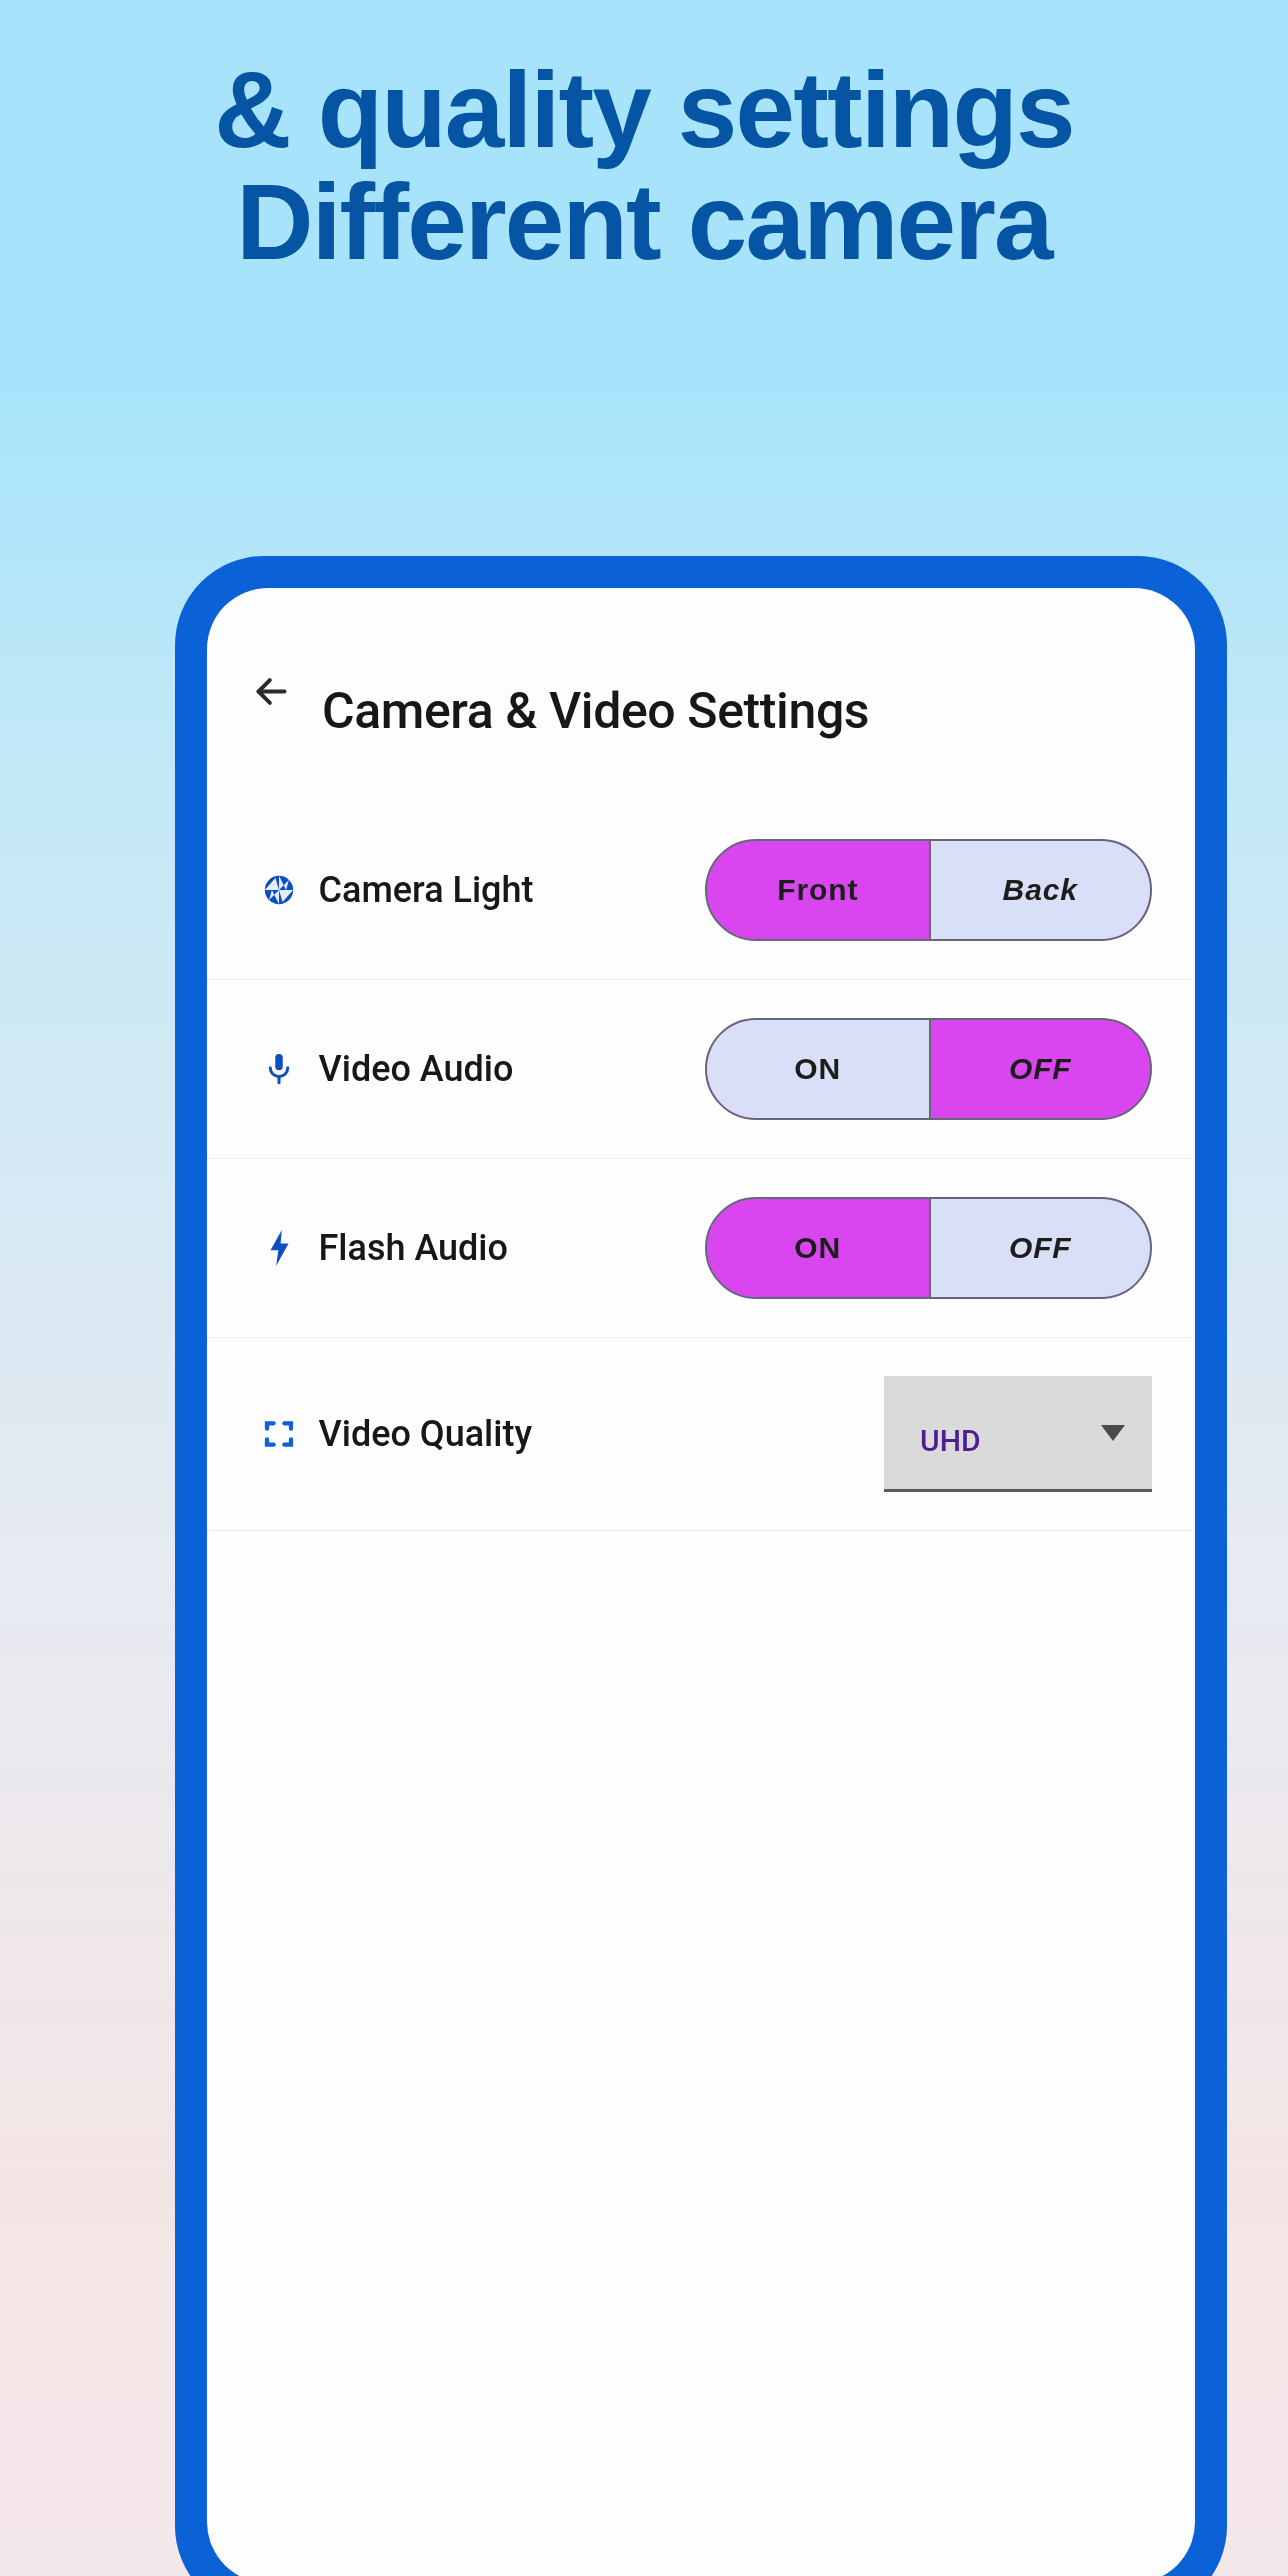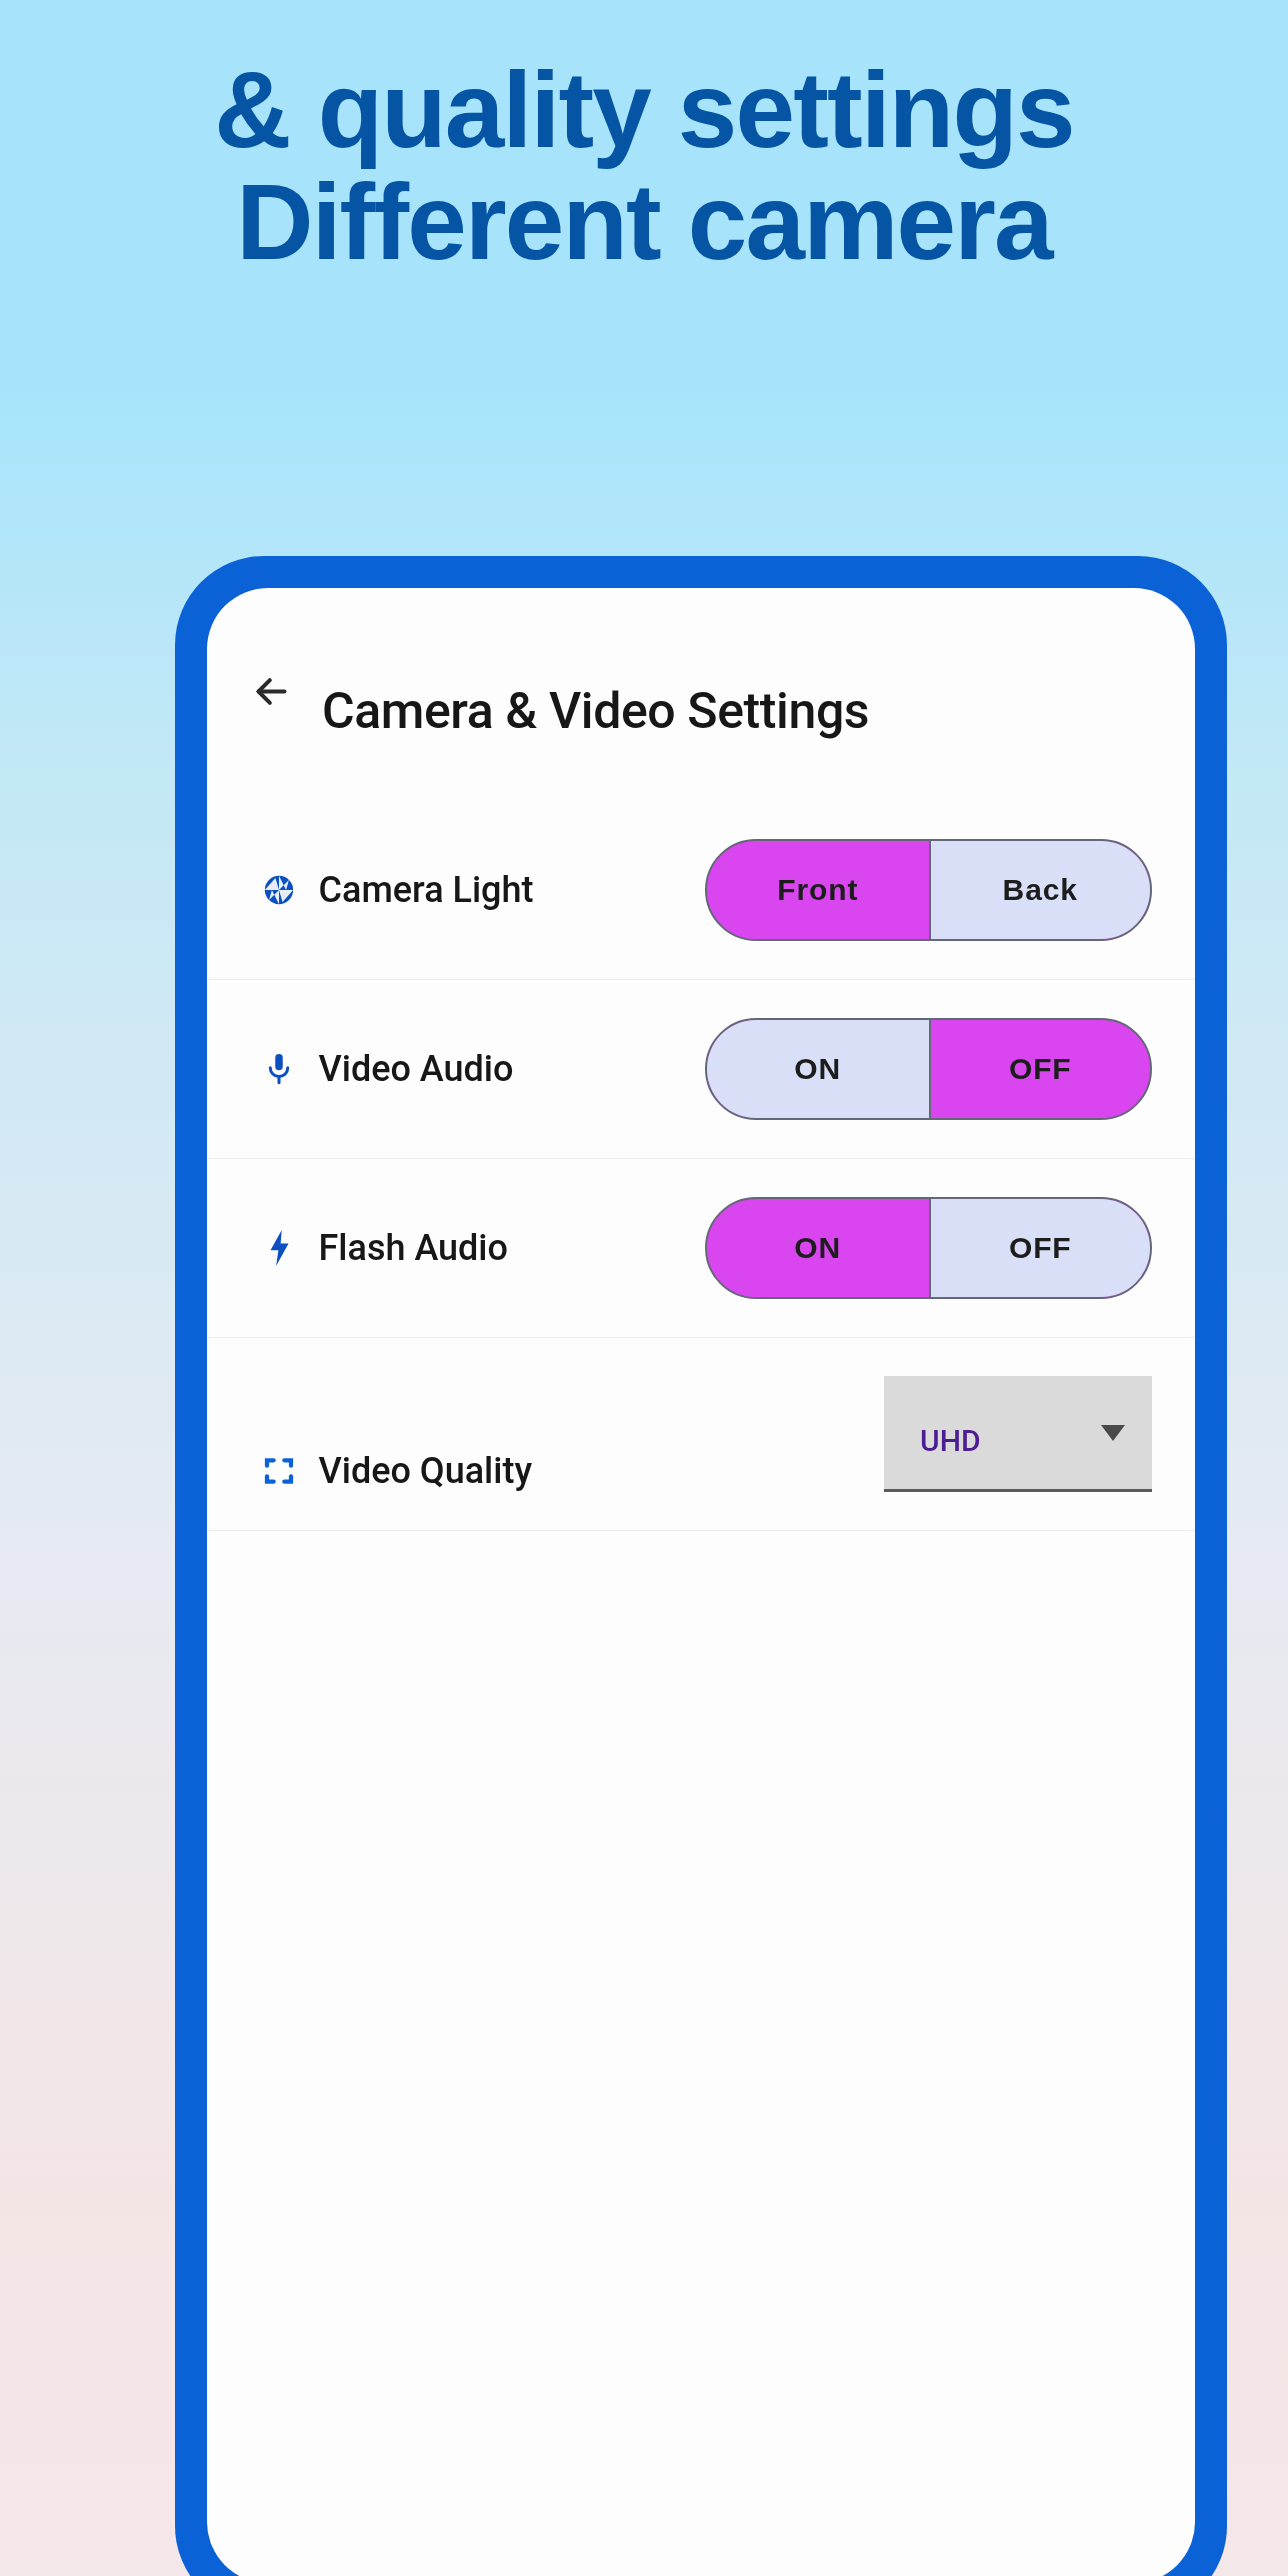--- a/index.html
+++ b/index.html
@@ -72,21 +72,21 @@
 
   .settings-list { padding-top: 36px; }
 
   .setting-row {
     display: flex;
     align-items: center;
     justify-content: space-between;
     padding: 38px 43px 38px 54px;
     border-bottom: 1.8px solid #EDEDED;
   }
-  .setting-row.no-border { border-bottom: 1.8px solid #EDEDED; align-items: flex-end; }
+  .setting-row.no-border { border-bottom: 1.8px solid #EDEDED; }
 
   .setting-left {
     display: flex;
     align-items: center;
     gap: 21.5px;
   }
   .setting-icon {
     width: 36px;
     height: 36px;
     display: flex;
@@ -114,21 +114,21 @@
     display: flex;
     align-items: center;
     justify-content: center;
     font-size: 30px;
     font-weight: 600;
     color: #1D1D1D;
     letter-spacing: 0.9px;
     background: transparent;
     border: none;
   }
-  .seg-btn + .seg-btn { border-left: 2.7px solid #636777; }
+  .seg-btn + .seg-btn { border-left: 2.7px solid #636777; font-style: italic; }
   .seg-btn.active { background: #D8DFF6; }
 
   .dropdown {
     width: 268px;
     height: 116px;
     background: #DADADA;
     border-bottom: 3.6px solid #5B5B5B;
     display: flex;
     align-items: center;
     justify-content: space-between;

